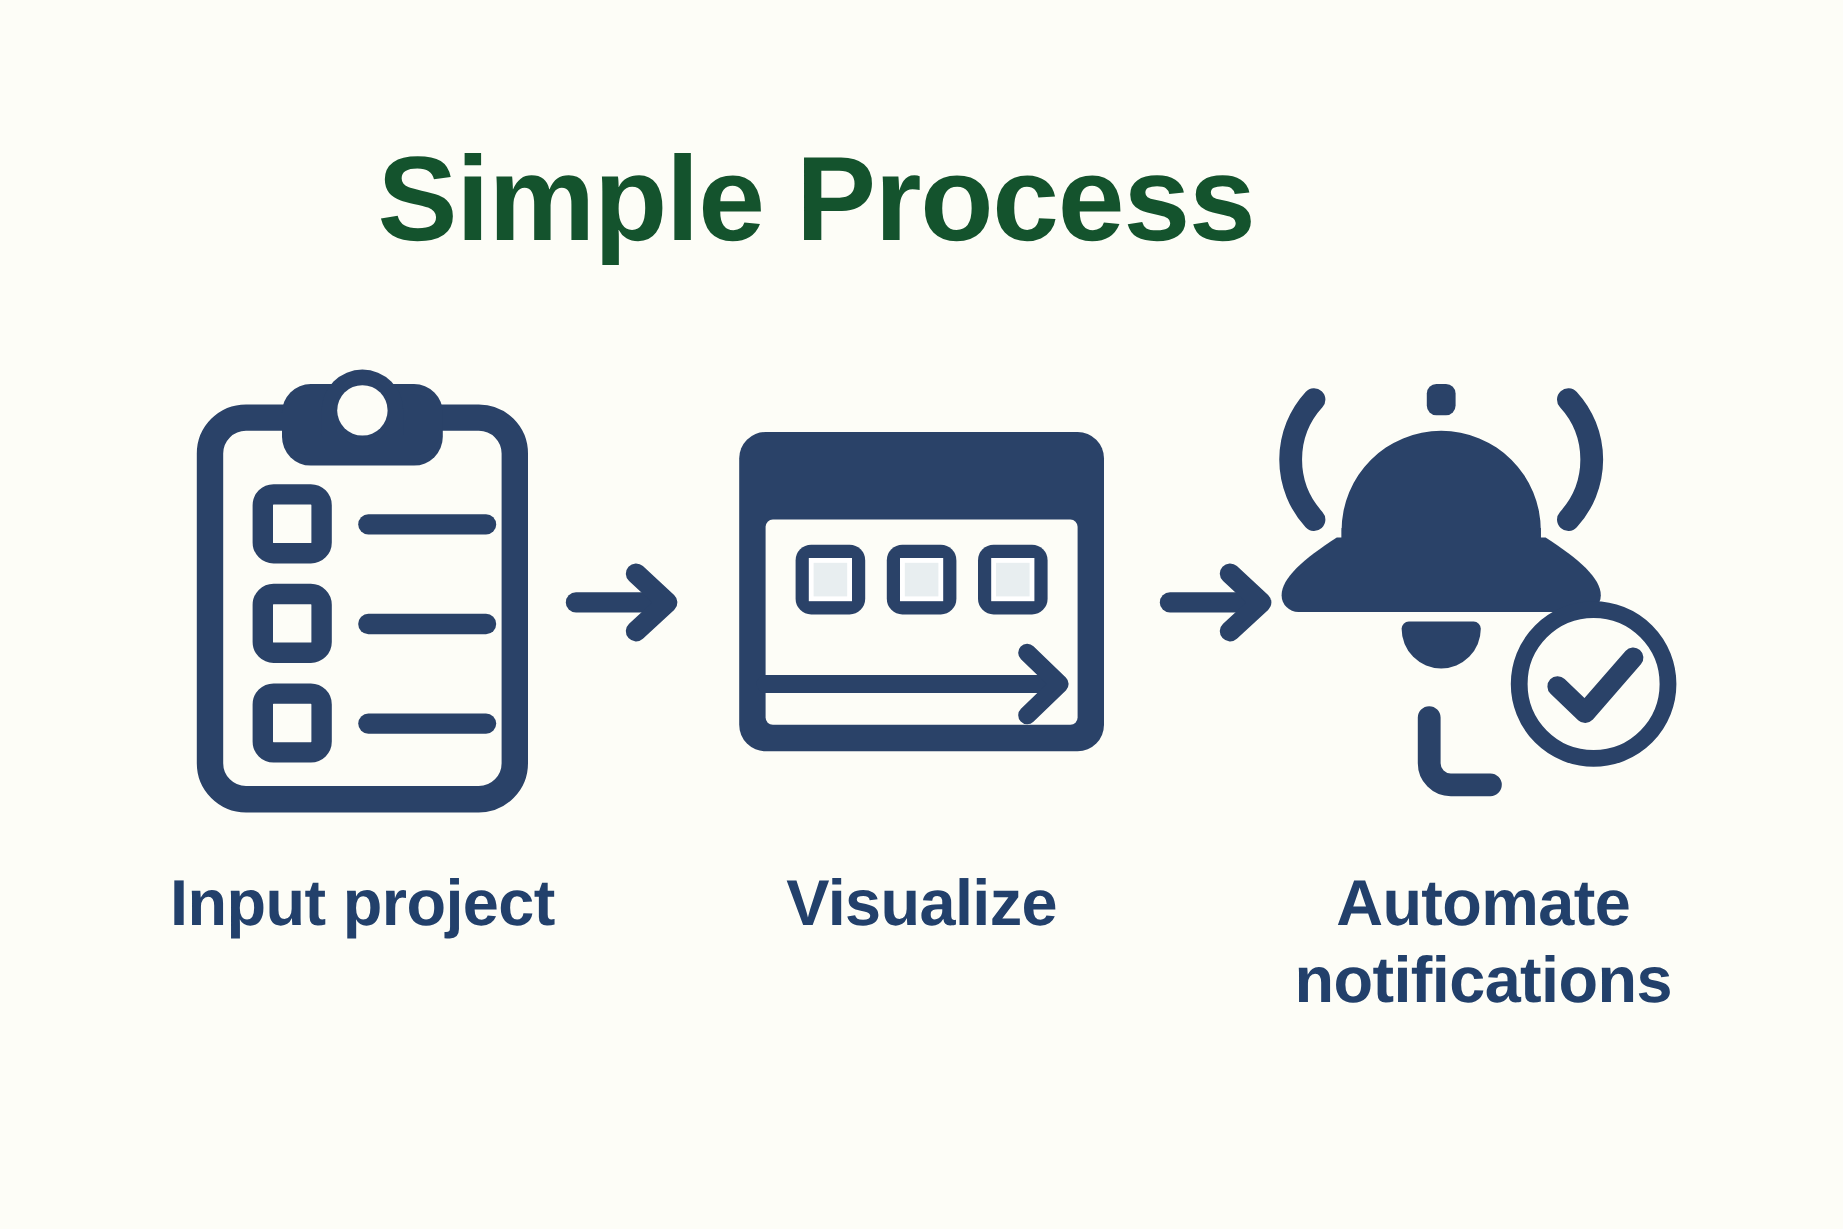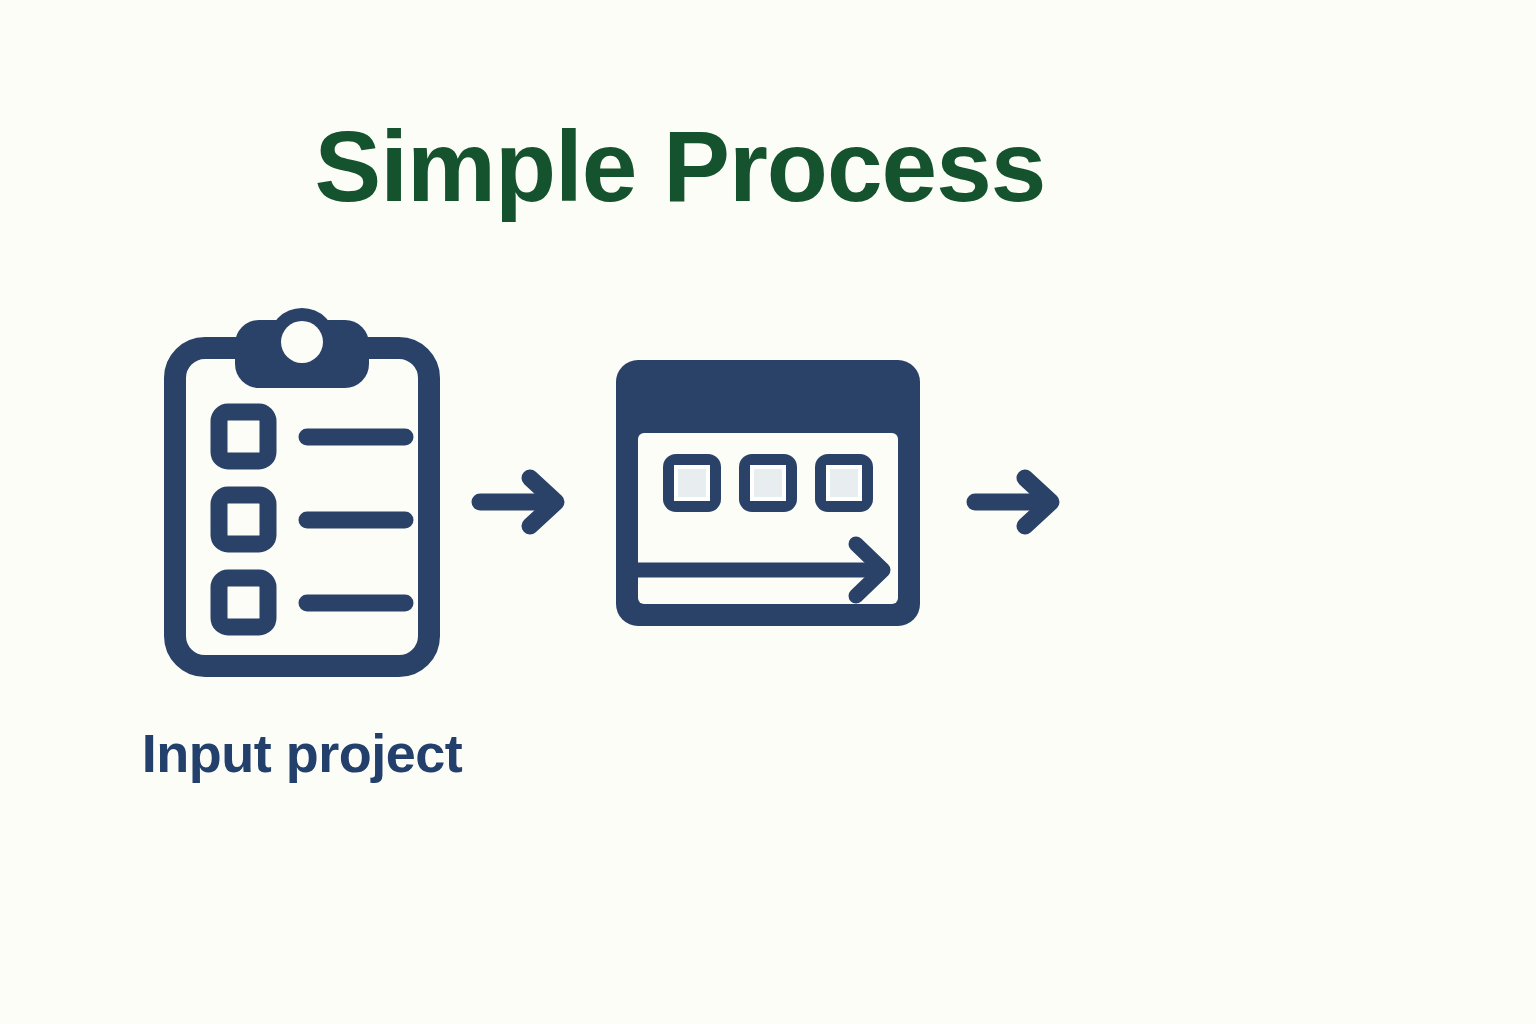--- a/index.html
+++ b/index.html
@@ -152,23 +152,53 @@
             <rect x="220" y="187" width="32" height="32" fill="#e8eef0" stroke="#ffffff" stroke-width="4"></rect>
           </g>
 
           <g stroke="#2a4268" stroke-width="15" fill="none" stroke-linecap="round" stroke-linejoin="round">
             <line x1="30" y1="290" x2="272" y2="290"></line>
             <polyline points="248,264 275,290 248,316"></polyline>
           </g>
         </svg>
       </div>
       <div class="step-label">
+        <div>Visualize</div>
       </div>
     </div>
 
+    <div class="step step-3">
+      <div class="icon-wrap">
+        <svg width="360" height="400" viewBox="0 0 360 400">
+
+          <rect x="133" y="40" width="24" height="26" rx="8" ry="8" fill="#2a4268"></rect>
+
+          <path d="M62 200 v-38 a83 83 0 0 1 166 0 v38 z" fill="#2a4268"></path>
+          <rect x="62" y="160" width="166" height="46" fill="#2a4268"></rect>
+
+          <path d="M58 168 h174 c28 18 46 34 46 48 a14 14 0 0 1 -14 14 h-238 a14 14 0 0 1 -14 -14 c0 -14 18 -30 46 -48 z" fill="#2a4268"></path>
+
+          <path d="M118 238 h54 a6 6 0 0 1 6 6 a33 33 0 0 1 -66 0 a6 6 0 0 1 6 -6 z" fill="#2a4268"></path>
+
+          <g stroke="#2a4268" stroke-width="19" fill="none" stroke-linecap="round">
+            <path d="M39 53 a74 74 0 0 0 0 100"></path>
+            <path d="M251 53 a74 74 0 0 1 0 100"></path>
+          </g>
+
+          <path d="M135 318 v38 a18 18 0 0 0 18 18 h33" stroke="#2a4268" stroke-width="19" fill="none" stroke-linecap="round" stroke-linejoin="round"></path>
+
+          <circle cx="272" cy="290" r="62" fill="none" stroke="#2a4268" stroke-width="14"></circle>
+          <polyline points="242,292 265,314 305,268" fill="none" stroke="#2a4268" stroke-width="17" stroke-linecap="round" stroke-linejoin="round"></polyline>
+        </svg>
+      </div>
+      <div class="step-label">
+        <div>Automate</div>
+        <div>notifications</div>
+      </div>
+    </div>
 
   </div>
 
   <div class="connector connector-1">
     <svg width="110" height="80" viewBox="0 0 110 80">
       <g stroke="#2a4268" stroke-width="17" fill="none" stroke-linecap="round" stroke-linejoin="round">
         <line x1="12" y1="40" x2="82" y2="40"></line>
         <polyline points="62,16 88,40 62,64"></polyline>
       </g>
     </svg>

